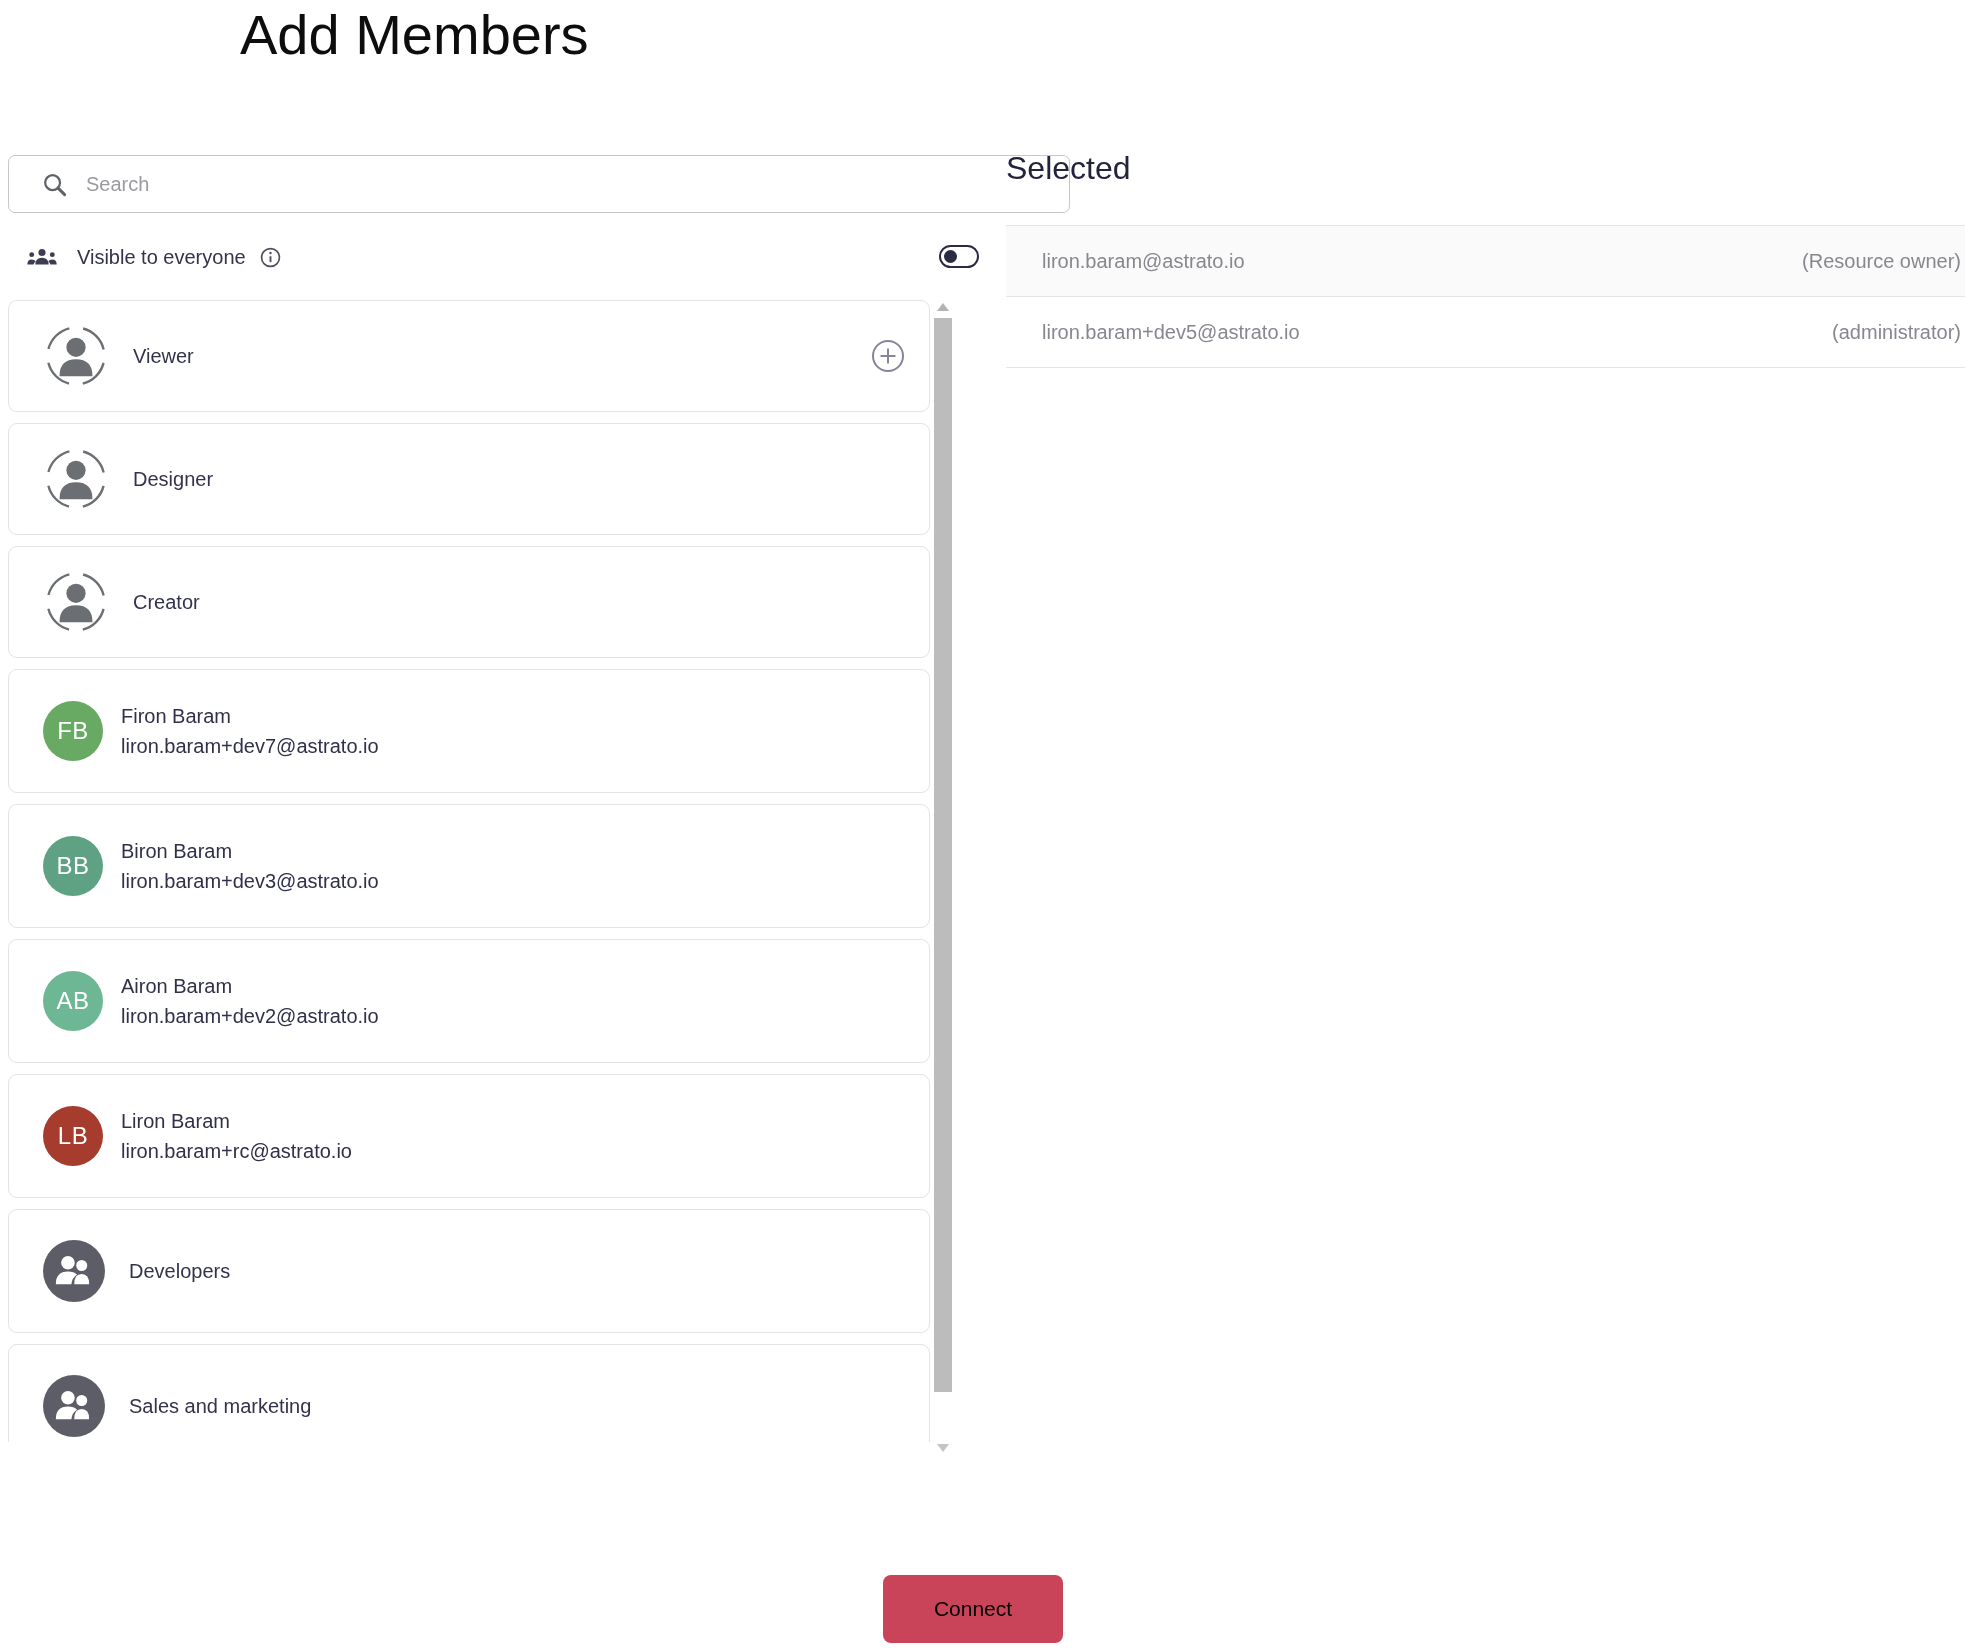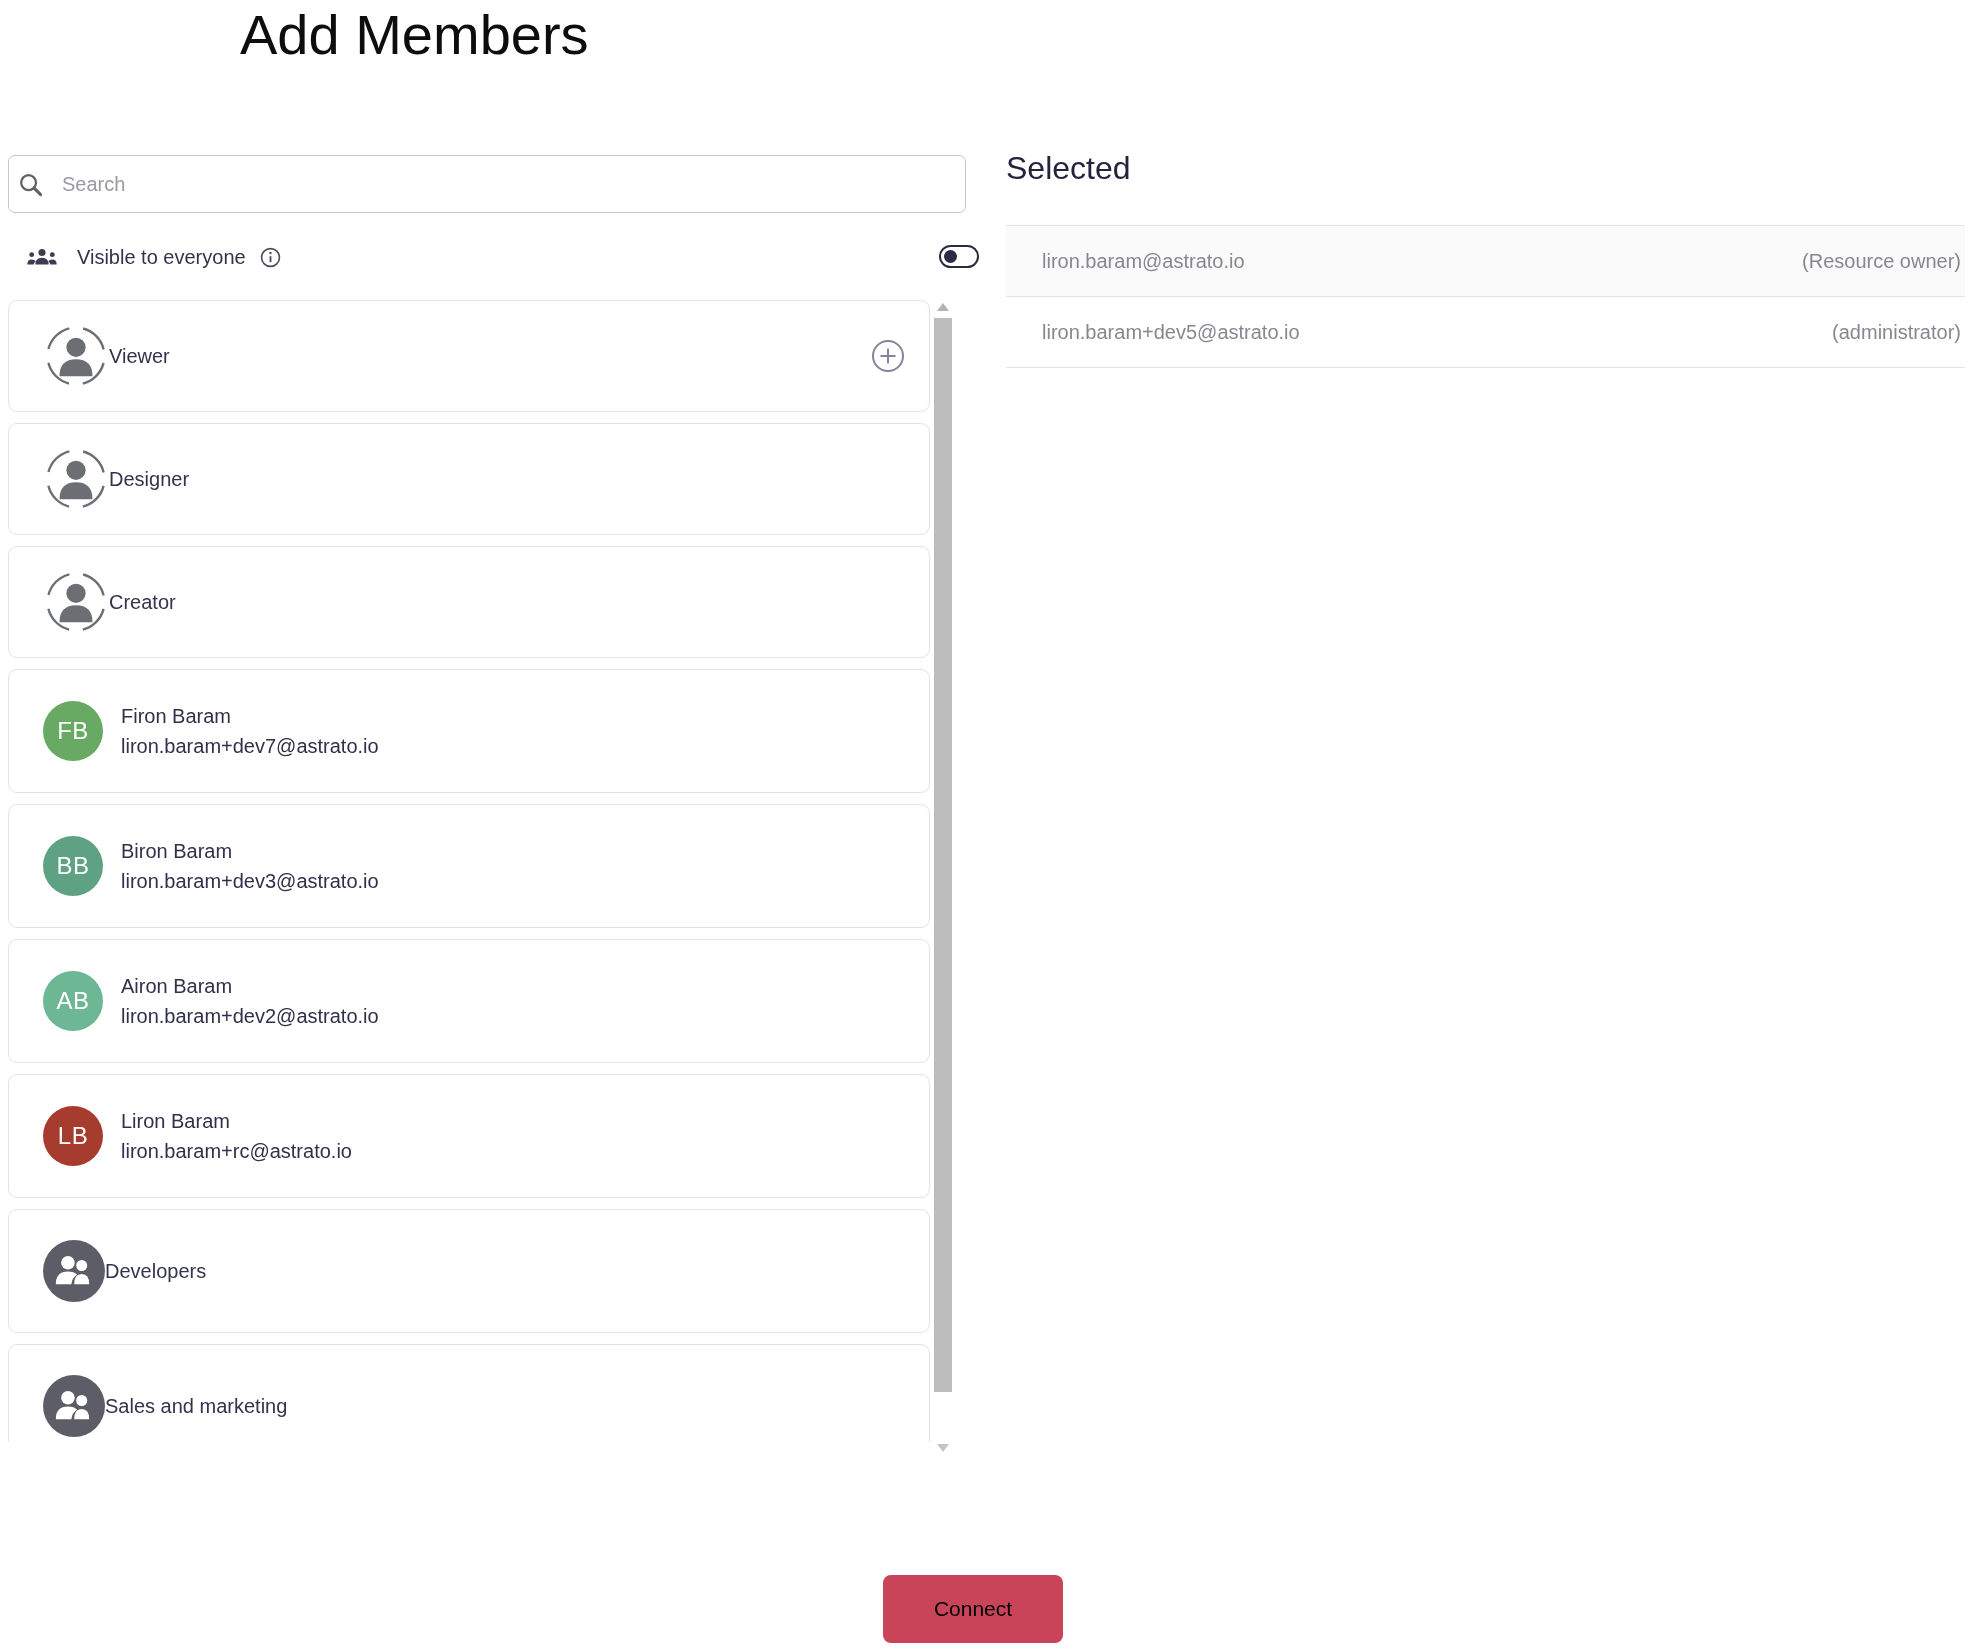--- a/index.html
+++ b/index.html
@@ -6,23 +6,23 @@
   html,body { background:#fff; }
   .stage {
     position:relative; width:1973px; height:1651px; background:#ffffff;
     font-family:"Liberation Sans", sans-serif; overflow:hidden; color:#30304a;
   }
   .page-title {
     position:absolute; left:240px; top:2px; font-size:56px; font-weight:400; color:#0d0d0d;
   }
   
   .search-box {
-    position:absolute; left:8px; top:155px; width:958px; height:58px;
+    position:absolute; left:8px; top:155px; width:1062px; height:58px;
     border:1px solid #c7c7cb; border-radius:7px; background:#fff;
-    display:flex; align-items:center; padding:0 8px; gap:18px;
+    display:flex; align-items:center; padding:0 32px; gap:18px;
   }
   .search-box input {
     flex:1; border:none; outline:none; font-size:20px; color:#44445a;
     font-family:"Liberation Sans", sans-serif; background:transparent;
   }
   .search-box input::placeholder { color:#9a9aa0; }
   .visibility-row {
     position:absolute; left:27px; top:240px; width:952px; height:34px;
     display:flex; align-items:center;
   }
@@ -39,21 +39,21 @@
   .member-list {
     position:absolute; left:8px; top:300px; width:922px; height:1142px; overflow:hidden;
   }
   .card {
     width:922px; border:1px solid #e3e3e6; border-radius:9px; background:#fff;
     display:flex; align-items:center; padding:0 24px 0 34px; margin-bottom:11px;
   }
   .card.role-card  { height:112px; }
   .card.user-card  { height:124px; }
   .card.group-card { height:124px; }
-  .role-label, .group-label { font-size:20px; color:#33334d; }
+  .role-label, .group-label { font-size:20px; color:#33334d; margin-left:24px; }
   .user-text { margin-left:18px; display:flex; flex-direction:column; gap:7px; }
   .user-name  { font-size:20px; color:#30304a; }
   .user-email { font-size:20px; color:#30304a; }
   .avatar {
     width:60px; height:60px; border-radius:50%; flex:0 0 60px;
     display:flex; align-items:center; justify-content:center;
     color:#fff; font-size:24px; letter-spacing:0.5px;
   }
   .group-avatar {
     width:62px; height:62px; border-radius:50%; flex:0 0 62px; background:#5d5d68;

